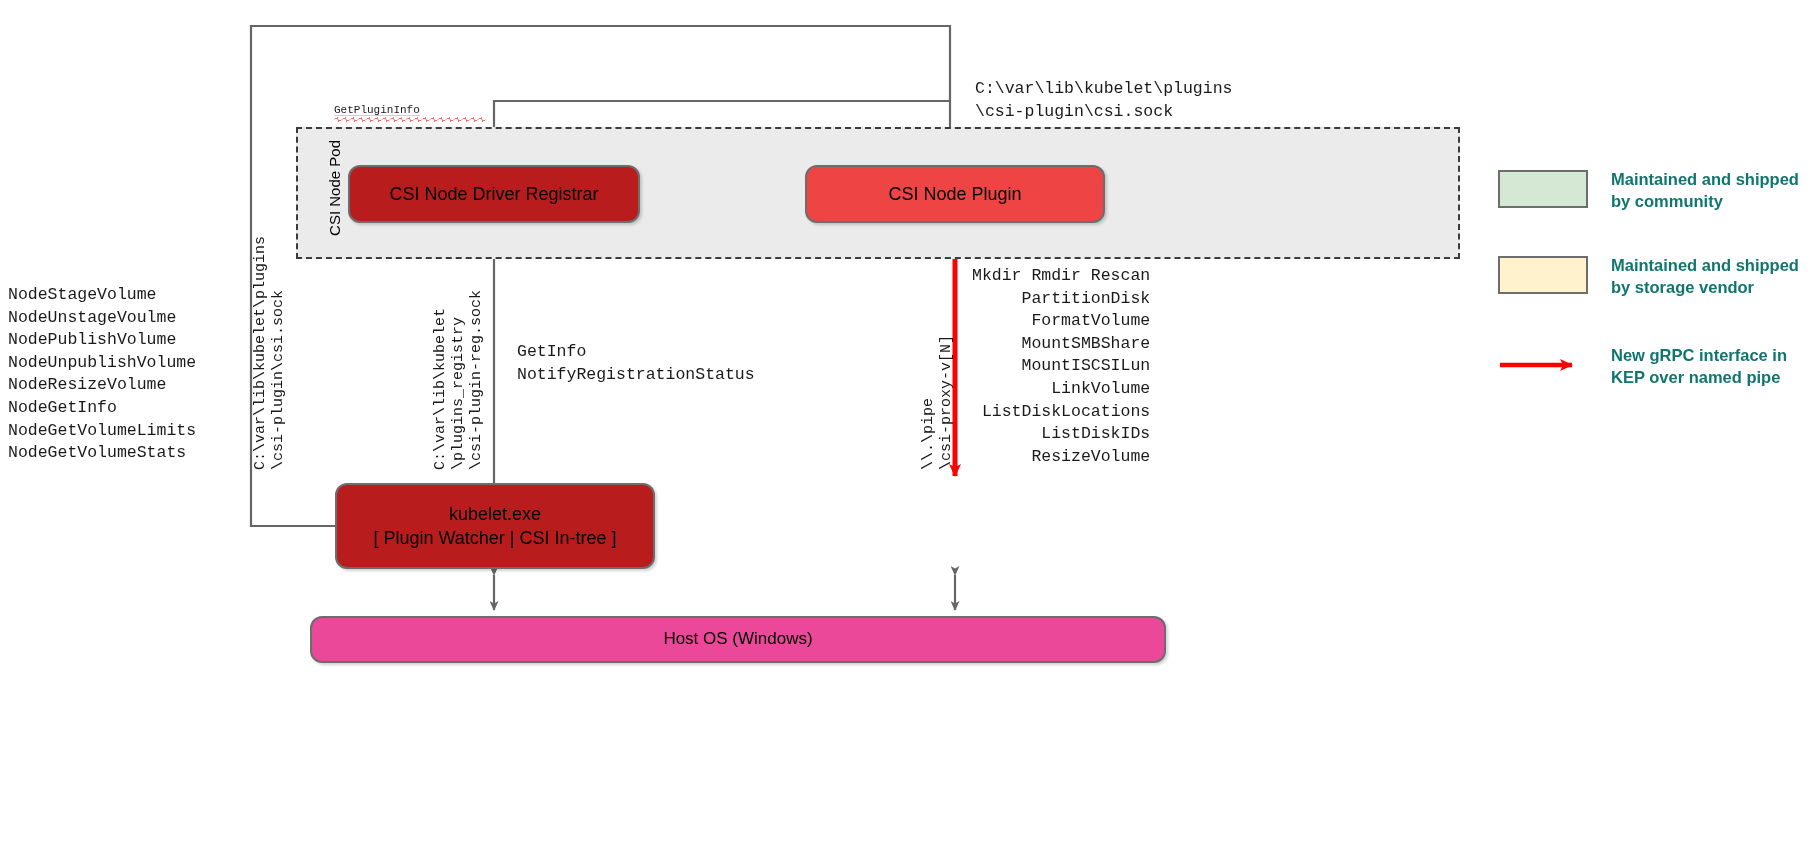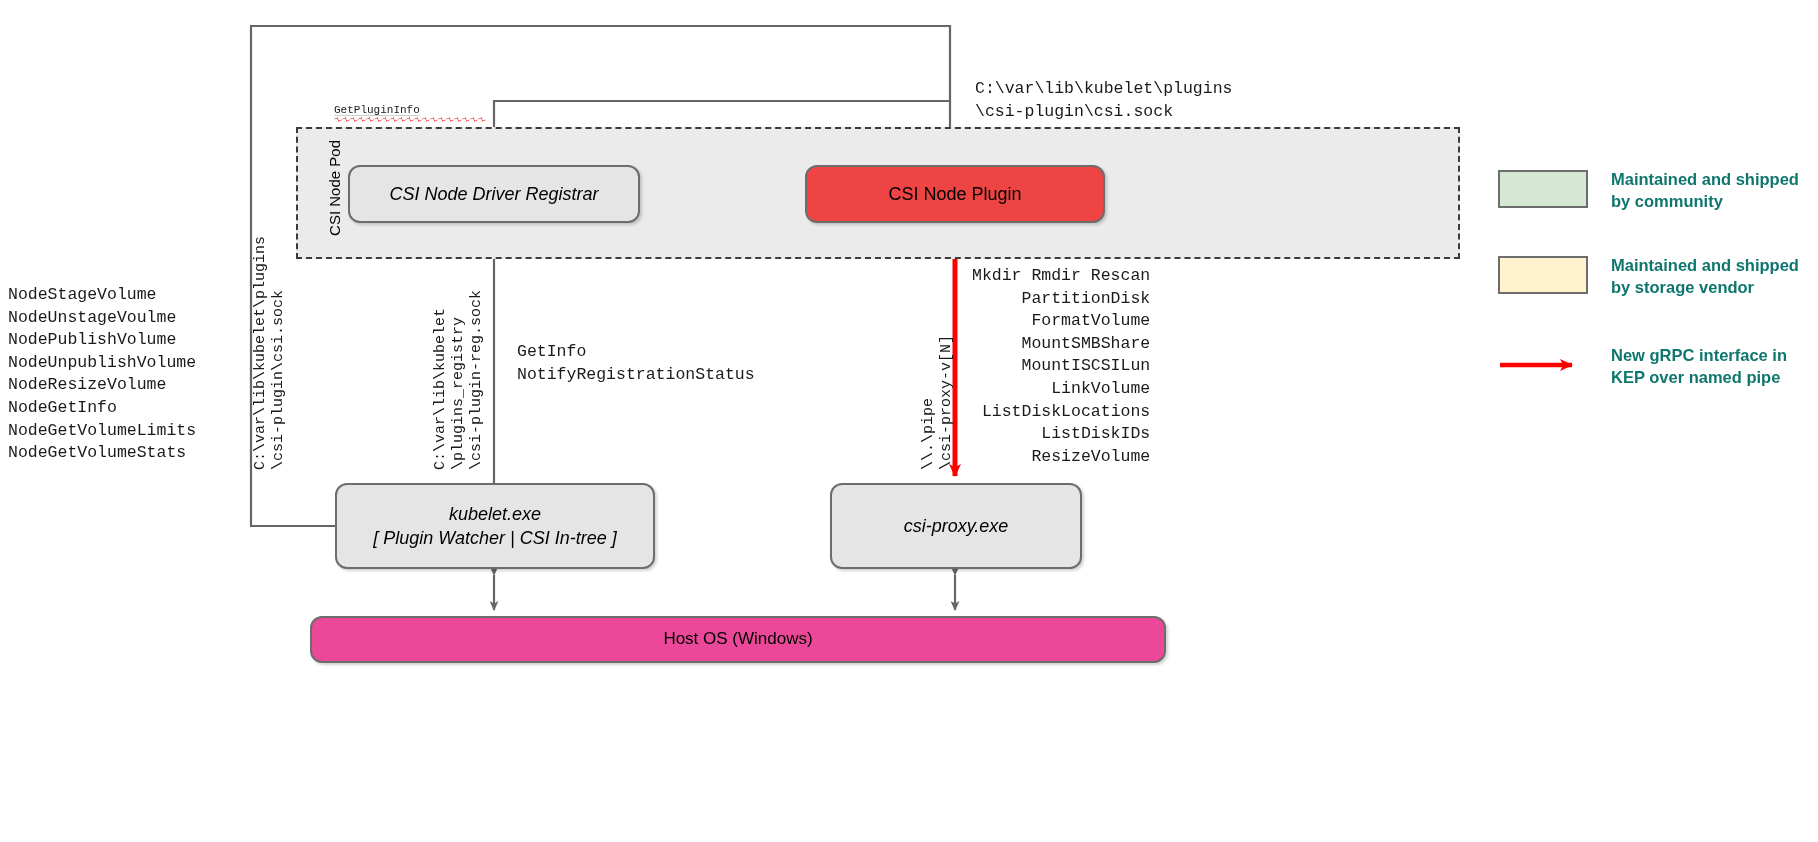--- a/index.html
+++ b/index.html
@@ -66,21 +66,21 @@
     display: flex;
     flex-direction: column;
     align-items: center;
     justify-content: center;
     text-align: center;
     font-size: 18px;
     line-height: 1.35;
     color: #000;
     box-shadow: 2px 2px 3px rgba(0,0,0,0.18);
   }
-  .box.green  { background: #e5e5e5; font-style: italic; }
+  .box.green  { background: #b91c1c; }
   .box.yellow { background: #ef4444; }
   .box.blue   { background: #ec4899; }
 
   #box-registrar { left: 348px; top: 165px; width: 292px; height: 58px; }
   #box-nodeplugin { left: 805px; top: 165px; width: 300px; height: 58px; }
   #box-kubelet    { left: 335px; top: 483px; width: 320px; height: 86px; }
   #box-csiproxy   { left: 830px; top: 483px; width: 252px; height: 86px; }
   #box-hostos     { left: 310px; top: 616px; width: 856px; height: 47px; font-size: 17px; }
 
   
@@ -243,23 +243,20 @@
 
   <div class="box yellow" id="box-nodeplugin">
     <span>CSI Node Plugin</span>
   </div>
 
   <div class="box green" id="box-kubelet">
     <span>kubelet.exe</span>
     <span>[ Plugin Watcher | CSI In-tree ]</span>
   </div>
 
-  <div class="box green" id="box-csiproxy">
-    <span>csi-proxy.exe</span>
-  </div>
 
   <div class="box blue" id="box-hostos">
     <span>Host OS (Windows)</span>
   </div>
 
   <div class="mono" id="label-getplugininfo">GetPluginInfo</div>
   <div class="squiggle"></div>
 
   <div class="mono" id="label-csi-sock-path">C:\var\lib\kubelet\plugins
 \csi-plugin\csi.sock</div>

